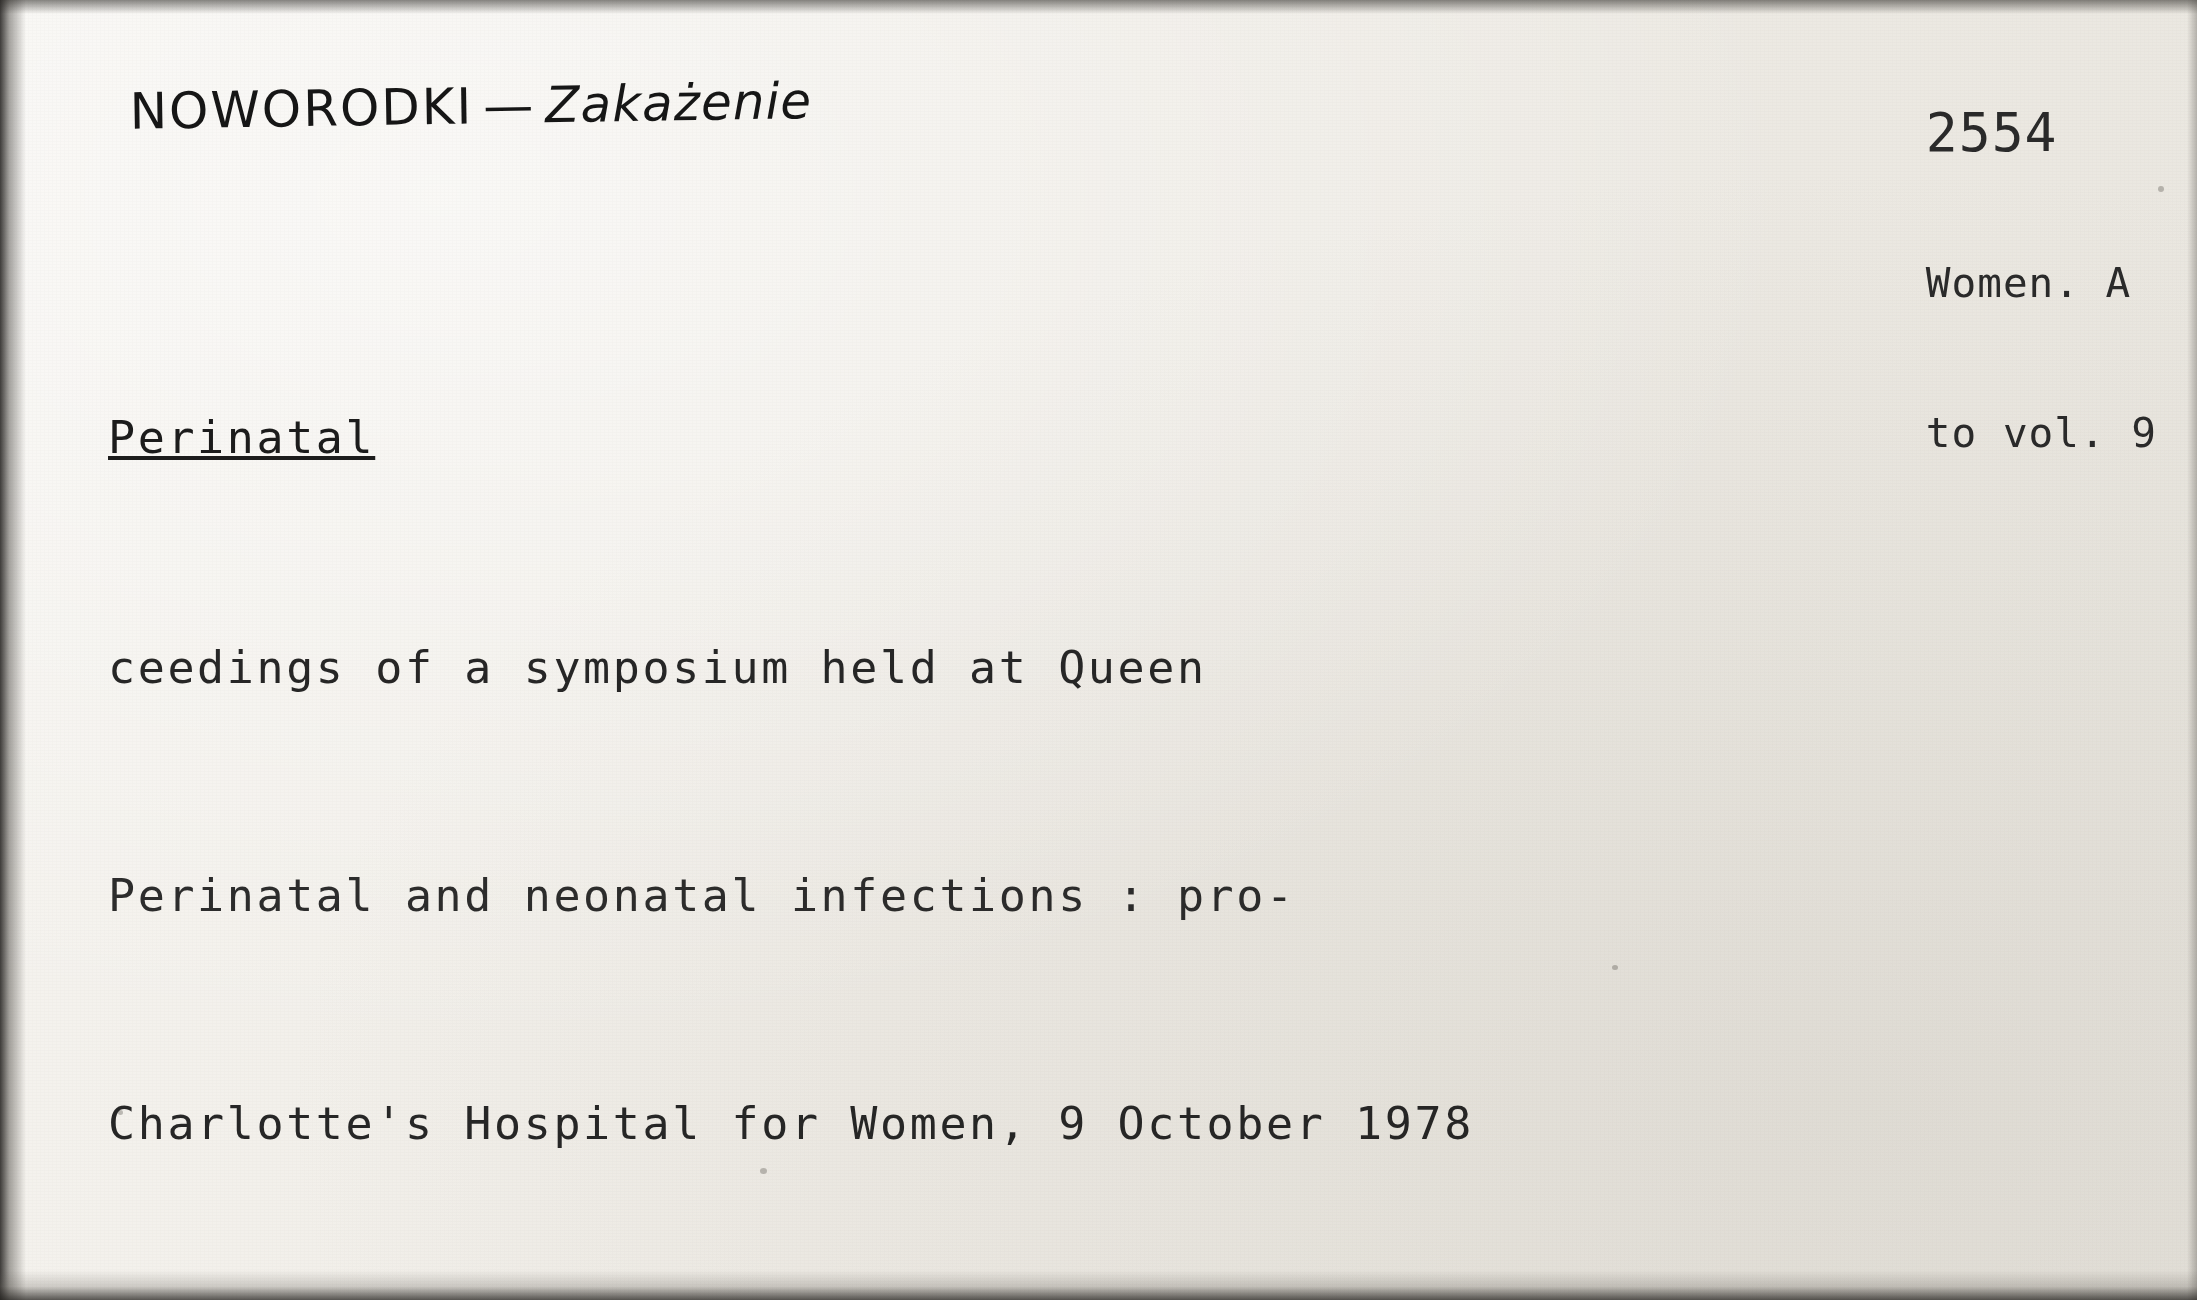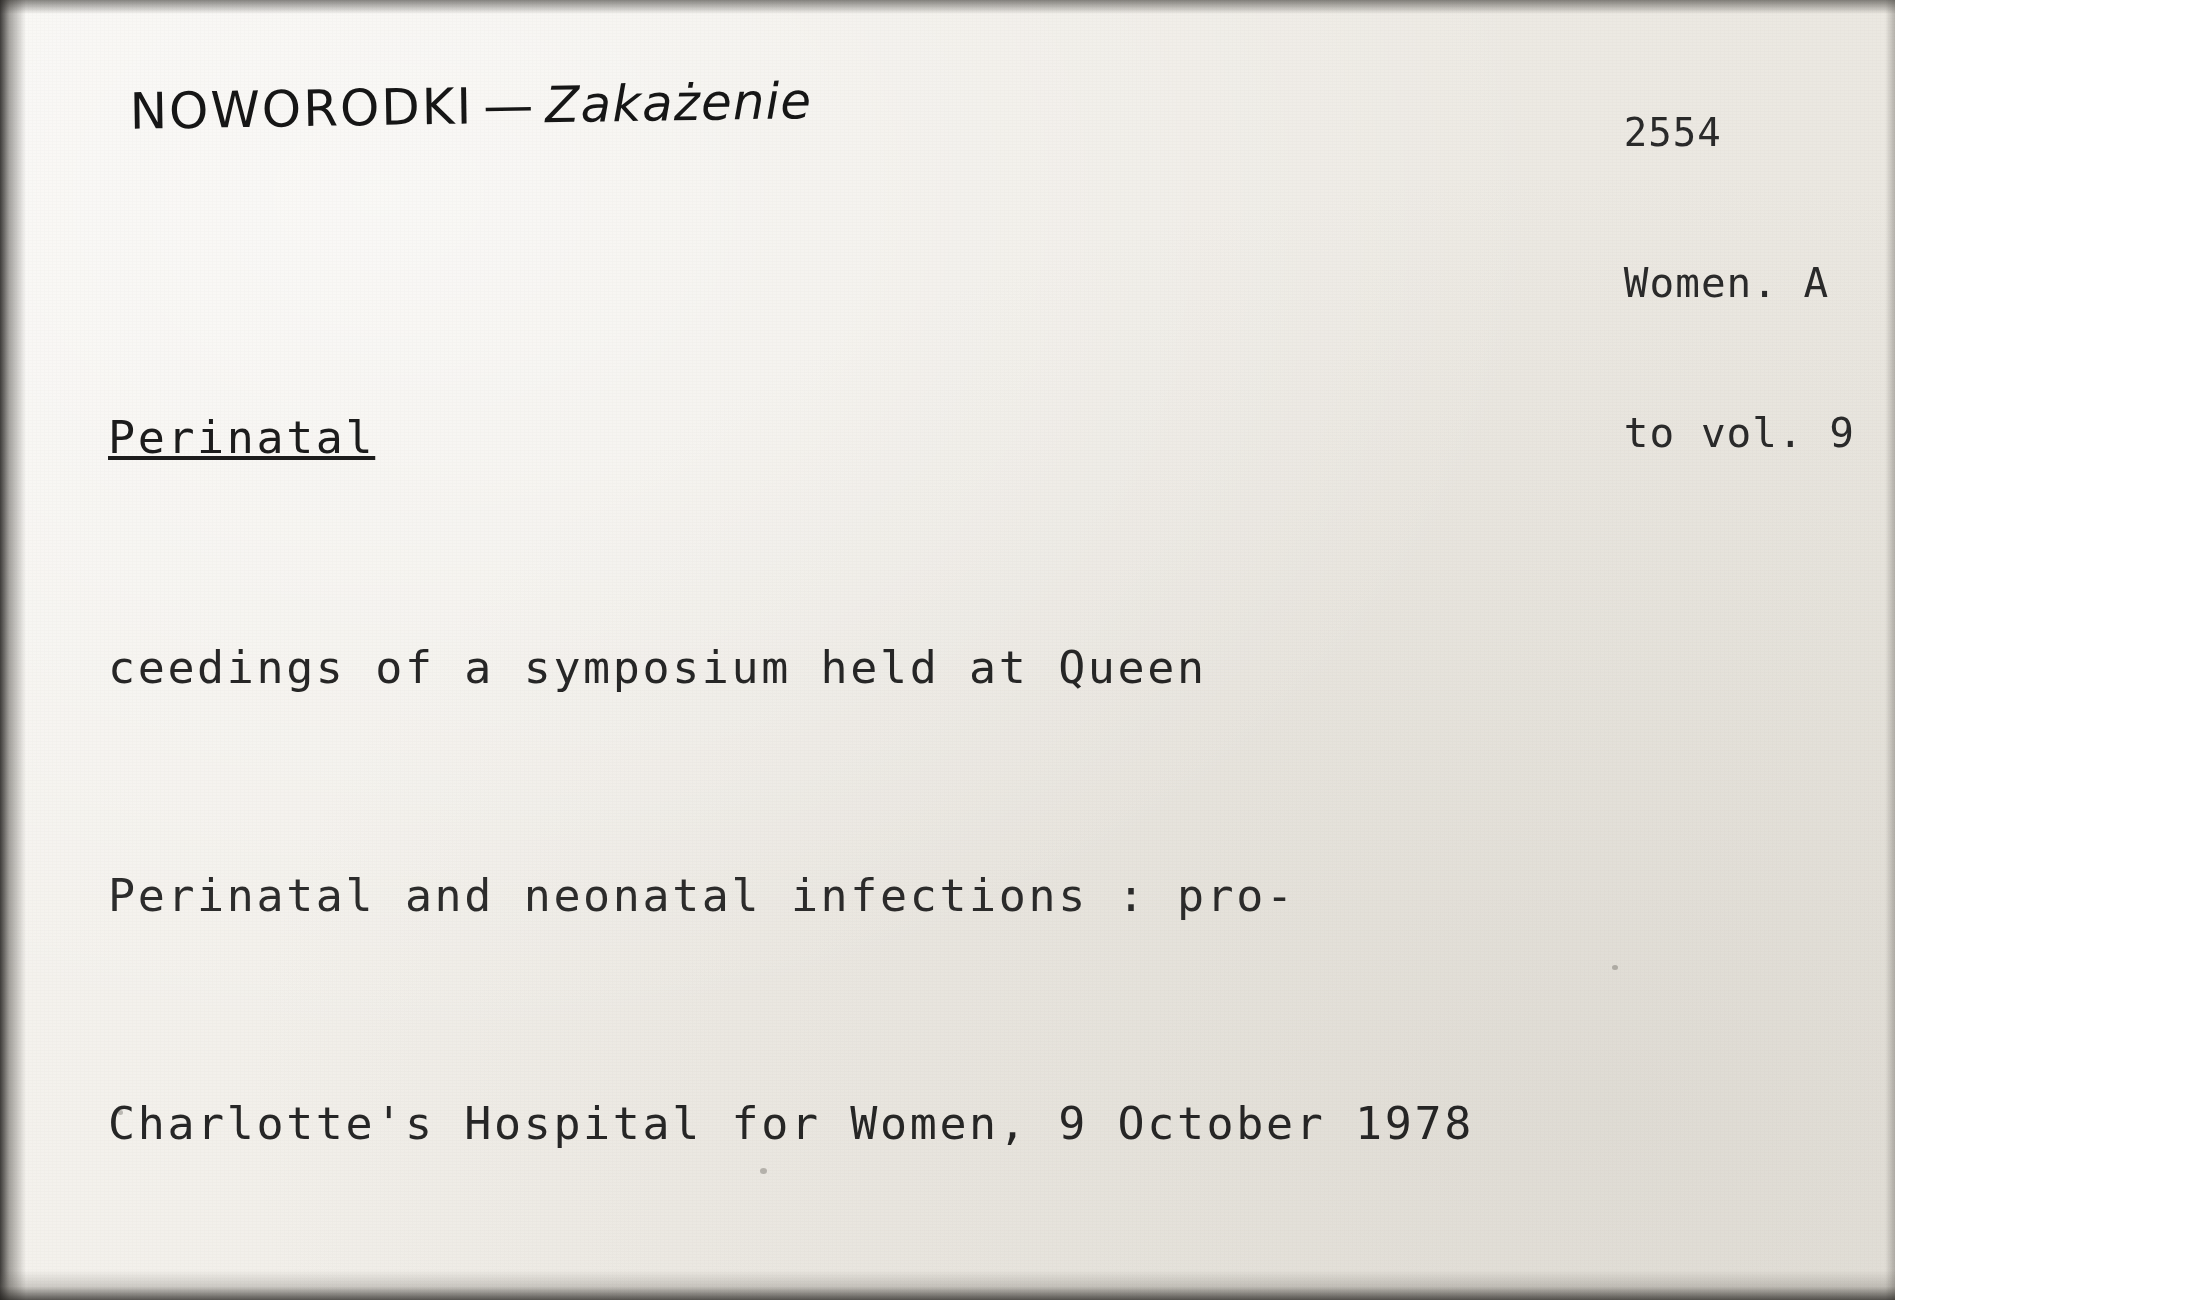--- a/index.html
+++ b/index.html
@@ -2,21 +2,21 @@
 <html><head>
 <meta charset="utf-8">
 <style>
   html, body {
     margin: 0;
     padding: 0;
     background: #ffffff;
   }
   #card {
     position: relative;
-    width: 1895px;
+    width: 2197px;
     height: 1300px;
     background: #f2f0ec;
     overflow: hidden;
     font-family: "DejaVu Sans Mono", monospace;
     color: #1b1b1b;
   }
   
   #paper-texture {
     position: absolute;
     inset: 0;
@@ -80,21 +80,21 @@
     right: 40px;
     top: 8px;
     text-align: left;
     font-size: 41px;
     line-height: 50px;
     letter-spacing: 1px;
     color: #2a2a2a;
     white-space: pre;
   }
   #shelfmark div { display: block; }
-  #shelfmark .num { font-size: 39px; }
+  #shelfmark .num { font-size: 53px; }
 
   
   #typed-block {
     position: absolute;
     left: 108px;
     top: 248px;
     width: 2010px;
     font-size: 45px;
     line-height: 76px;
     letter-spacing: 2.6px;

